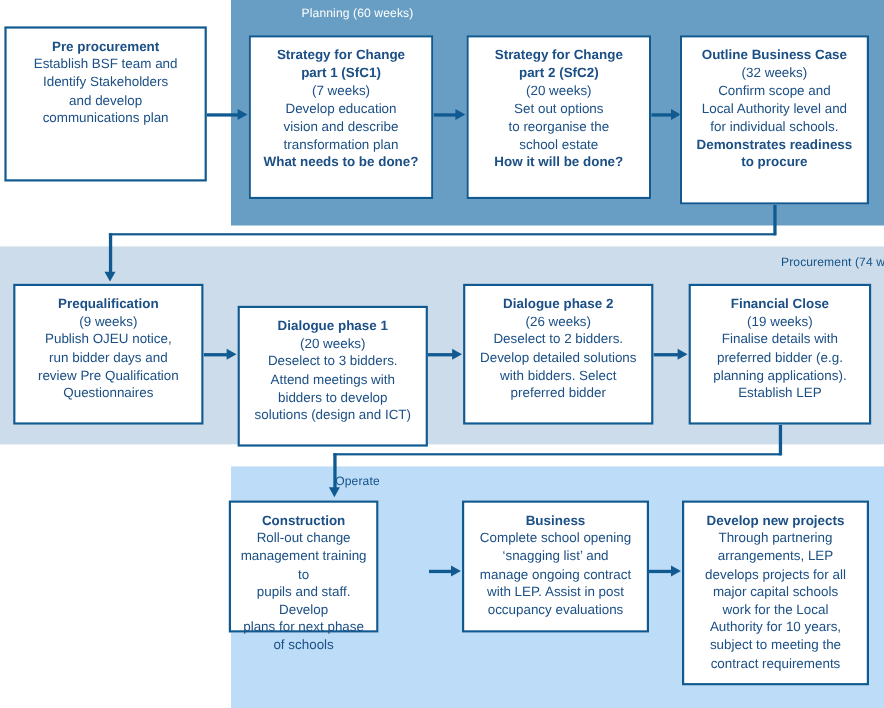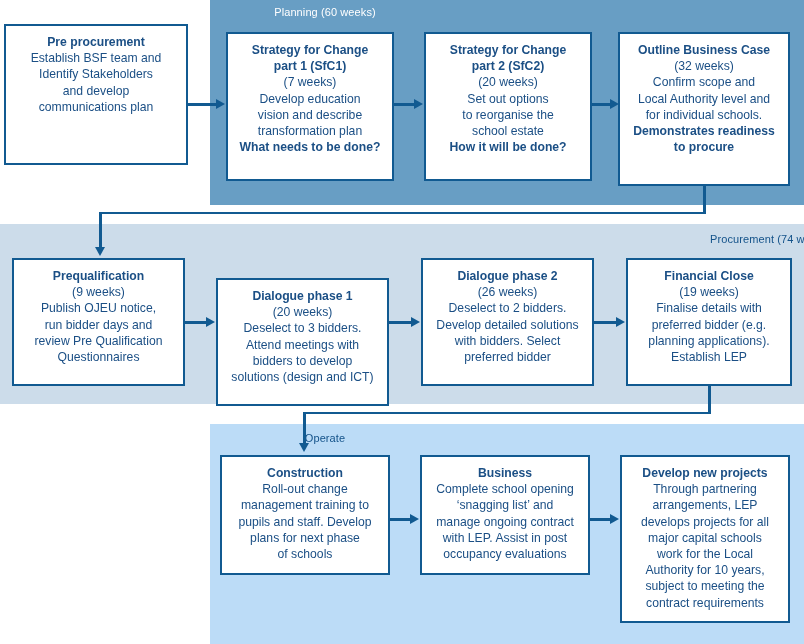--- a/index.html
+++ b/index.html
@@ -60,21 +60,21 @@
   #box-pre   { left: 4px;   top: 24px; width: 184px; height: 141px; }
   #box-sfc1  { left: 226px; top: 32px; width: 168px; height: 149px; }
   #box-sfc2  { left: 424px; top: 32px; width: 168px; height: 149px; }
   #box-obc   { left: 618px; top: 32px; width: 172px; height: 154px; }
   
   #box-preq  { left: 12px;  top: 258px; width: 173px; height: 128px; }
   #box-dp1   { left: 216px; top: 258px; width: 173px; height: 128px; margin-top: 20px; }
   #box-dp2   { left: 421px; top: 258px; width: 173px; height: 128px; }
   #box-fc    { left: 626px; top: 258px; width: 166px; height: 128px; }
   
-  #box-cons  { left: 220px; top: 455px; width: 170px; height: 120px; }
+  #box-cons  { left: 208px; top: 455px; width: 136px; height: 120px; }
   #box-oper  { left: 420px; top: 455px; width: 170px; height: 120px; }
   #box-dev   { left: 620px; top: 455px; width: 170px; height: 168px; }
 
   
   .conn {
     position: absolute;
     background: #115a91;
   }
   .h { height: 2.5px; }
   .v { width: 2.5px; }

